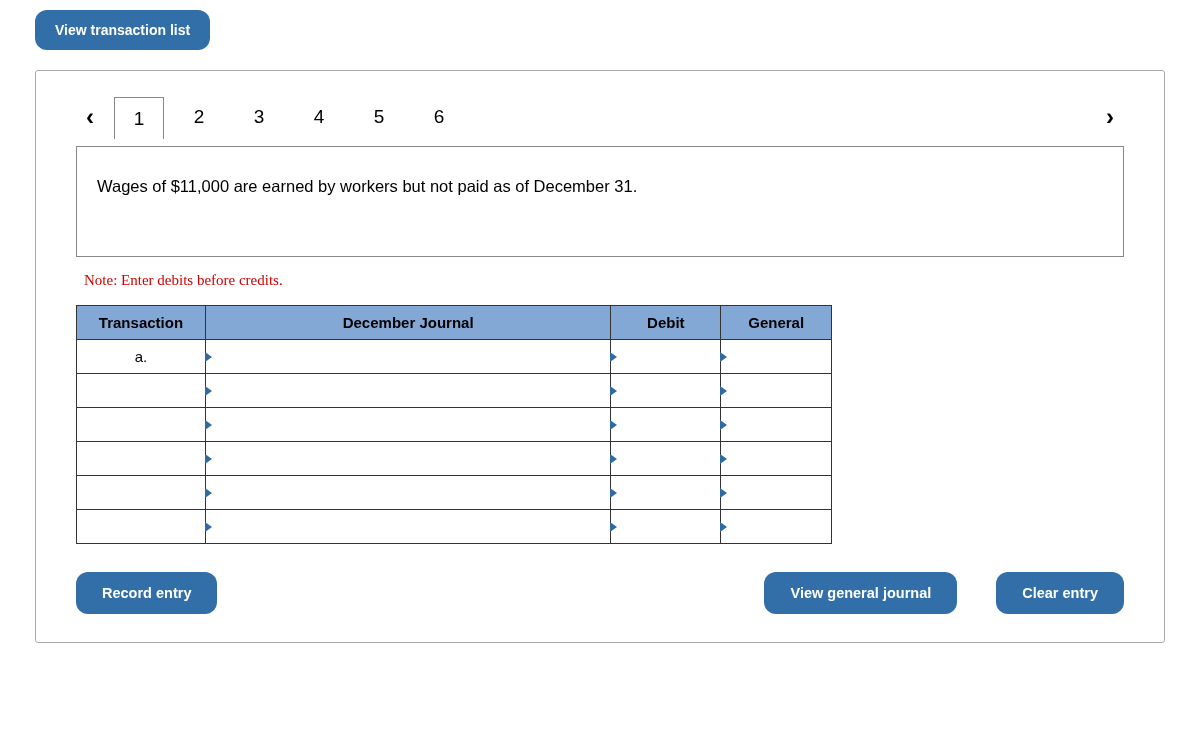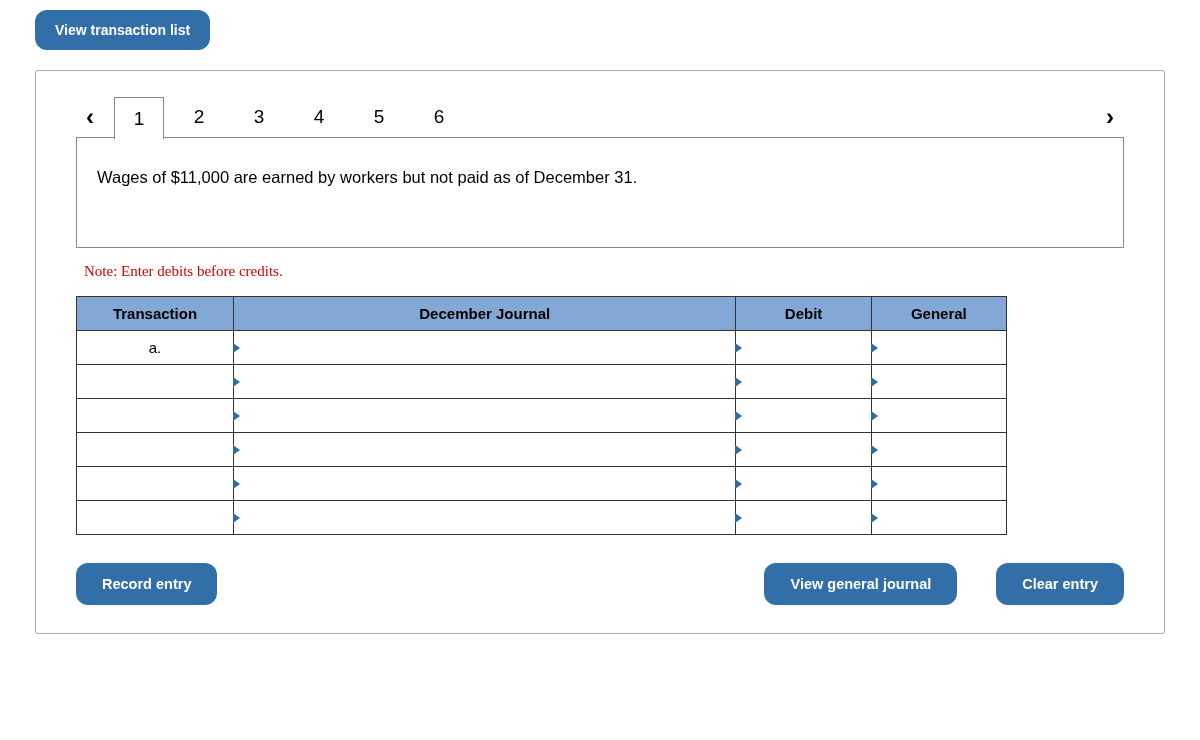--- a/index.html
+++ b/index.html
@@ -63,33 +63,33 @@
     background: #fff;
     position: relative;
     top: 1px;
     z-index: 2;
   }
   .desc-box {
     border: 1px solid #888;
     padding: 30px 20px 60px 20px;
     font-size: 16.5px;
     font-family: Verdana, sans-serif;
-    margin-top: 0;
+    margin-top: 9px;
     position: relative;
     top: -1px;
   }
   .note {
     color: #d00000;
     font-size: 15px;
     margin: 14px 0 16px 8px;
     font-family: Liberation Serif, serif;
   }
   table.journal {
     border-collapse: collapse;
-    width: 931px;
+    width: 756px;
   }
   table.journal th {
     background: #84a8d6;
     border: 1px solid #333;
     padding: 8px 6px;
     font-weight: bold;
     font-size: 15px;
     font-family: Arial, sans-serif;
     text-align: center;
   }

